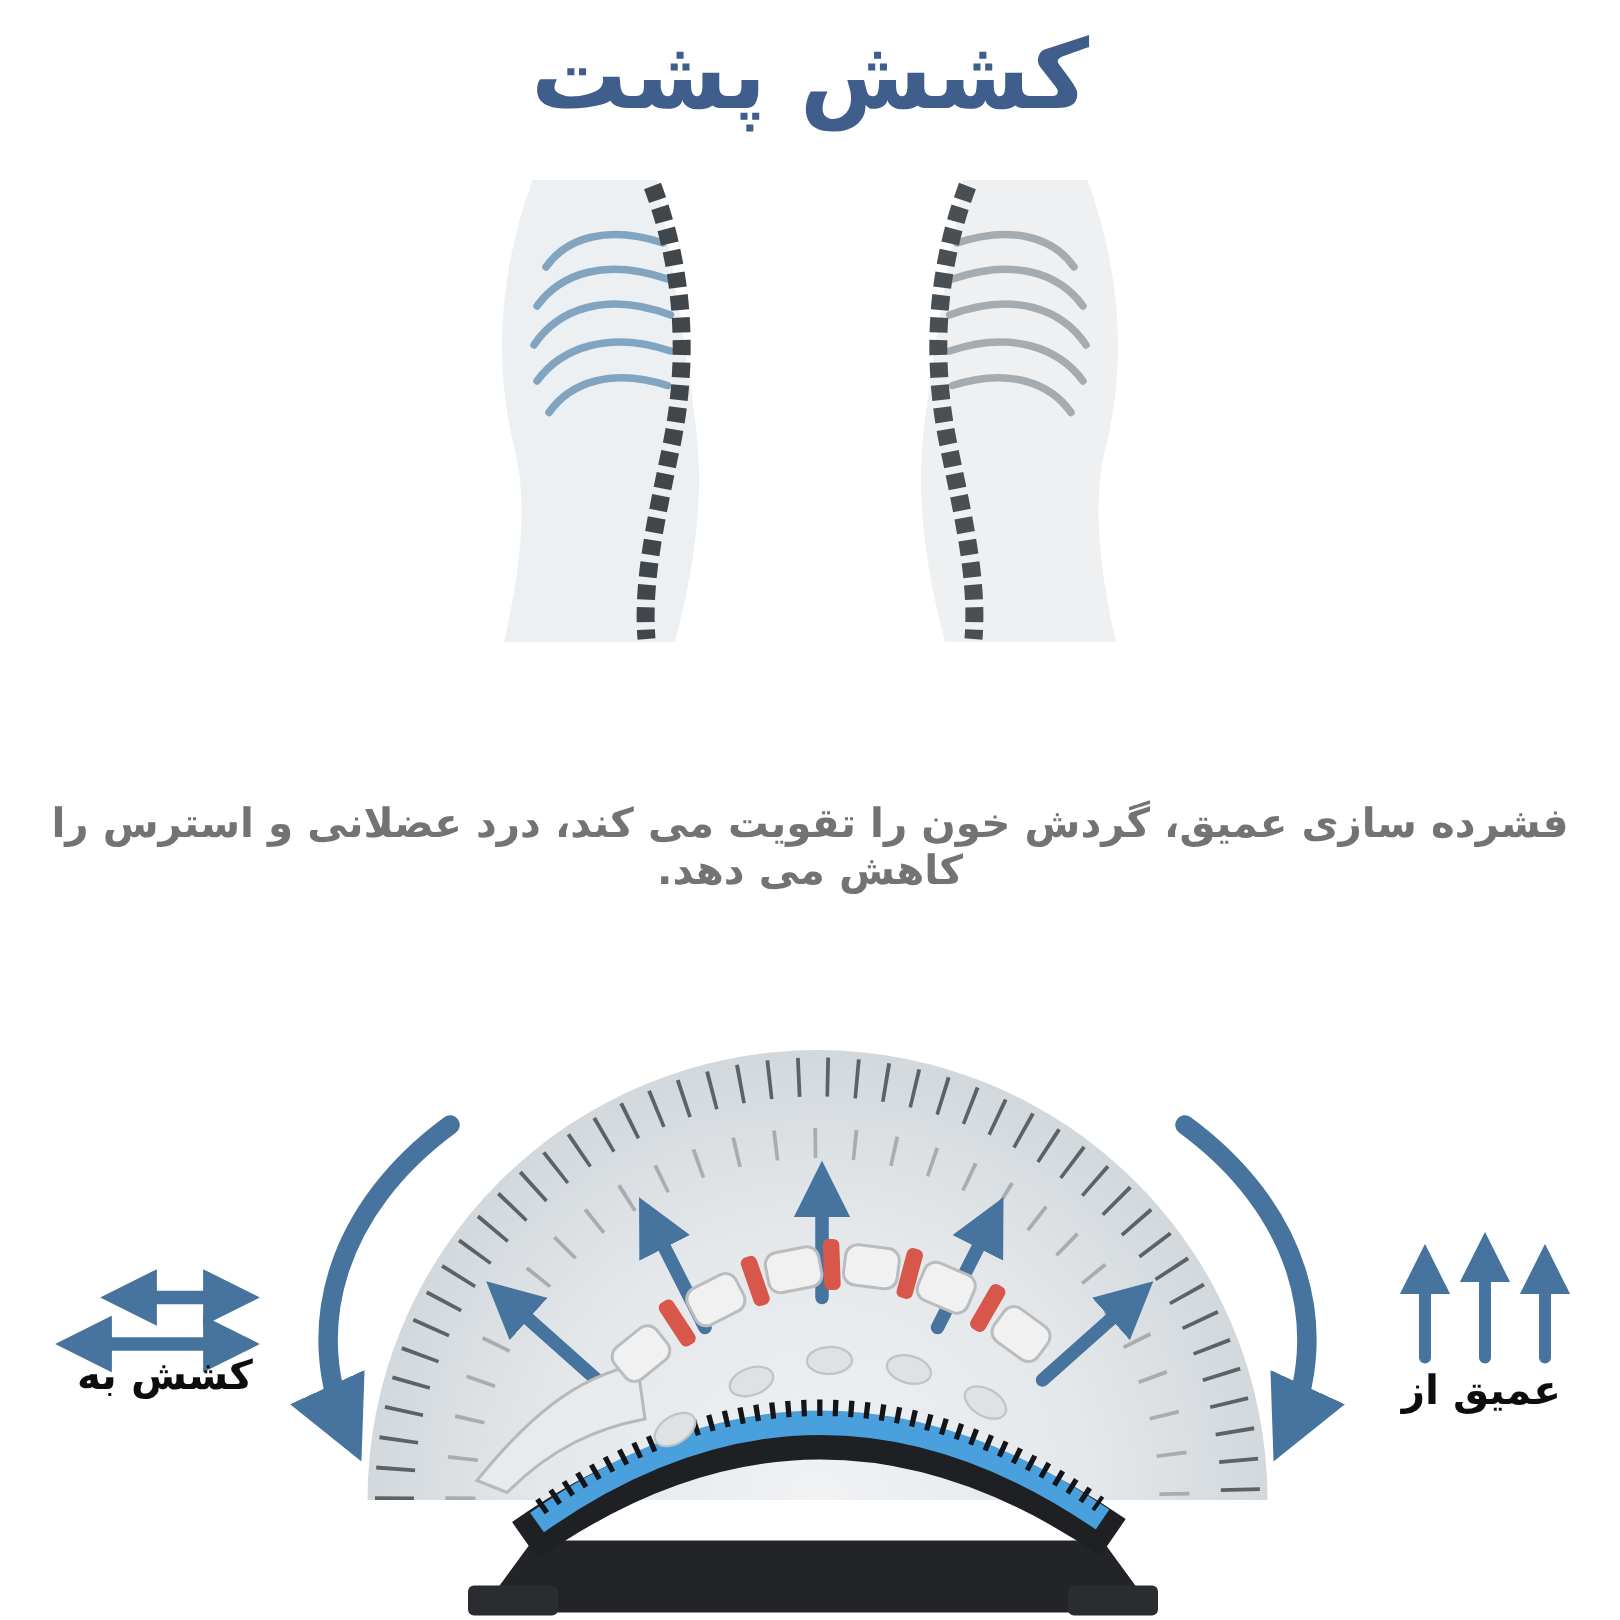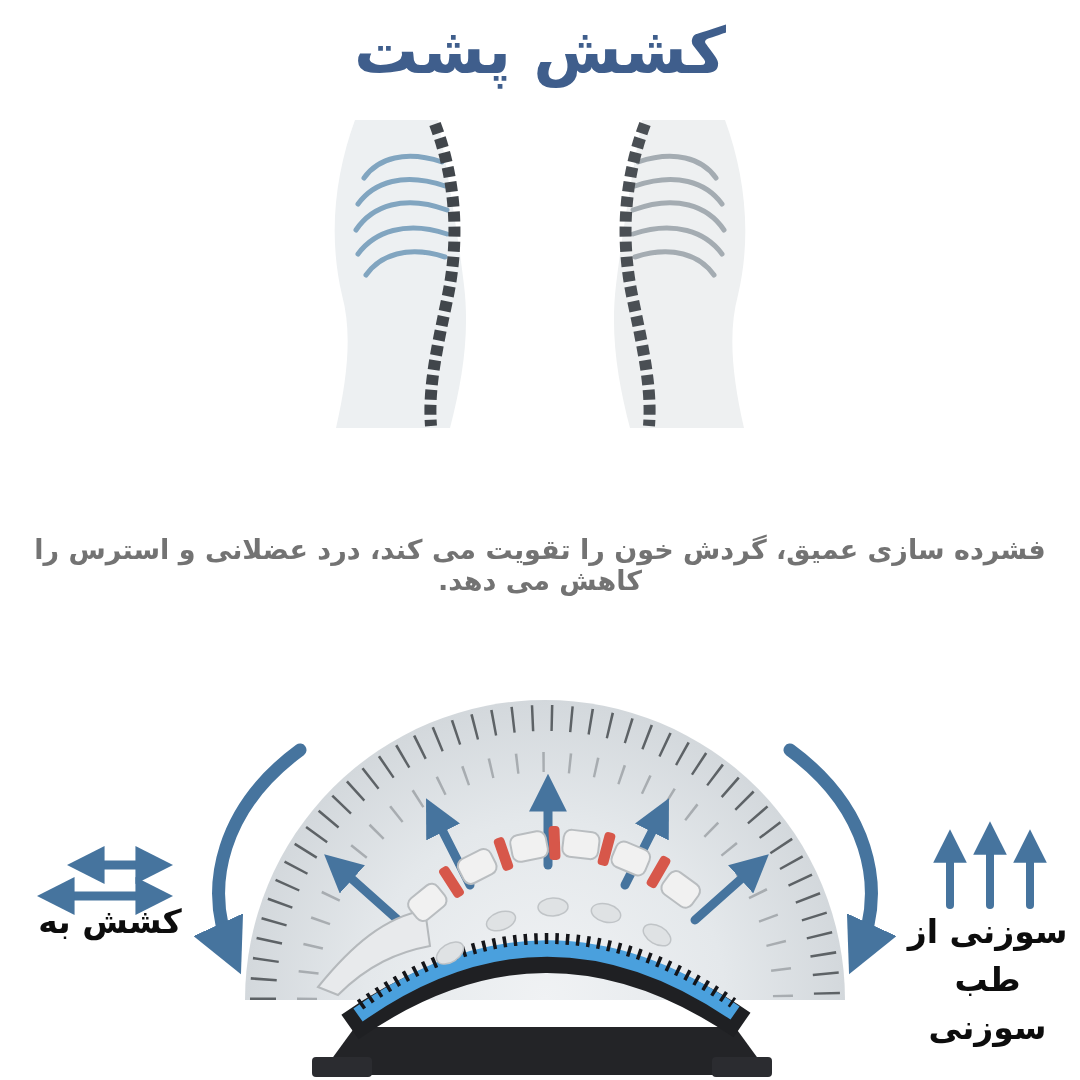--- a/index.html
+++ b/index.html
@@ -26,21 +26,21 @@
   .description{
     position:absolute;top:534px;left:0;width:100%;
     text-align:center;direction:rtl;
     font-size:27px;font-weight:700;color:#737373;
   }
   .diagram{
     position:absolute;top:655px;left:0;width:1080px;height:425px;
   }
   .caption{
     position:absolute;text-align:center;direction:rtl;
-    font-size:33px;font-weight:700;color:#0d0d0d;line-height:1.45;
+    font-size:27px;font-weight:700;color:#0d0d0d;line-height:1.45;
   }
   .caption-left{left:25px;top:898px;width:170px;}
   .caption-right{left:905px;top:908px;width:165px;}
 </style>
 </head>
 <body>
 
 <div class="canvas">
 
   <div class="page-title">کشش پشت</div>
@@ -151,17 +151,16 @@
       <line x1="950" y1="250" x2="950" y2="186"></line>
       <line x1="990" y1="250" x2="990" y2="178"></line>
       <line x1="1030" y1="250" x2="1030" y2="186"></line>
     </g>
   </svg>
 
   <div class="caption caption-left">
     <div>کشش به</div>
   </div>
   <div class="caption caption-right">
-    <div>سوزنی از</div>
-    <div>طب سوزنی</div>
+    <div>عمیق از</div>
   </div>
 
 </div>
 
 </body></html>

